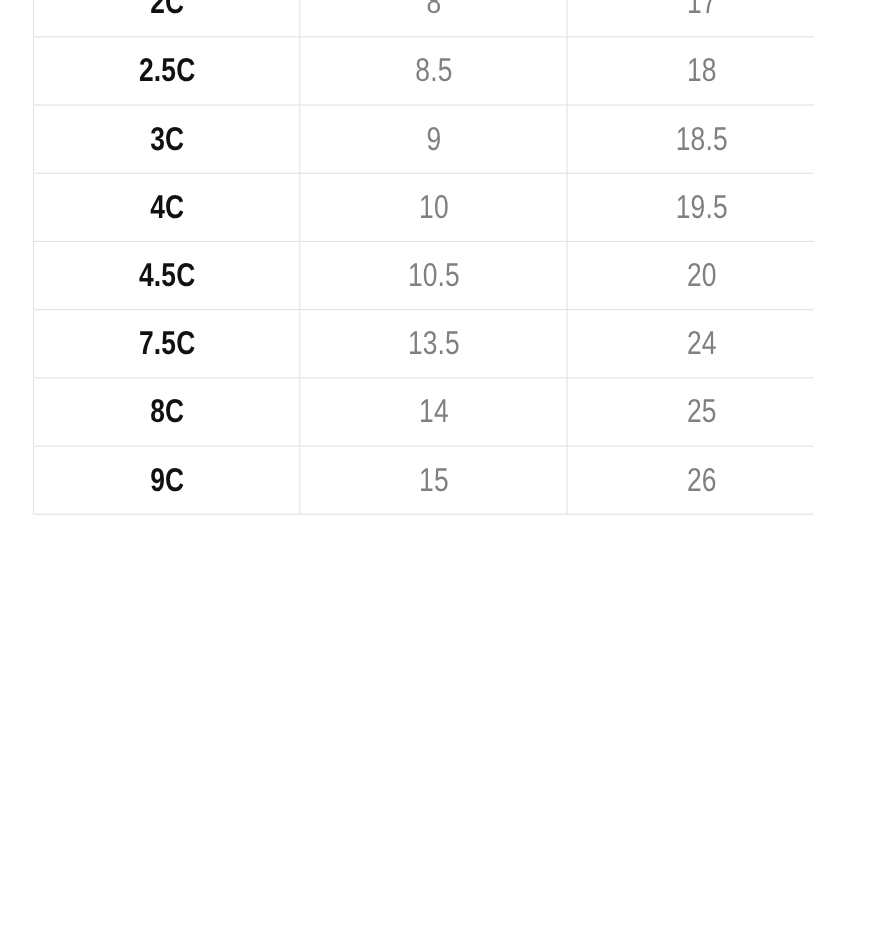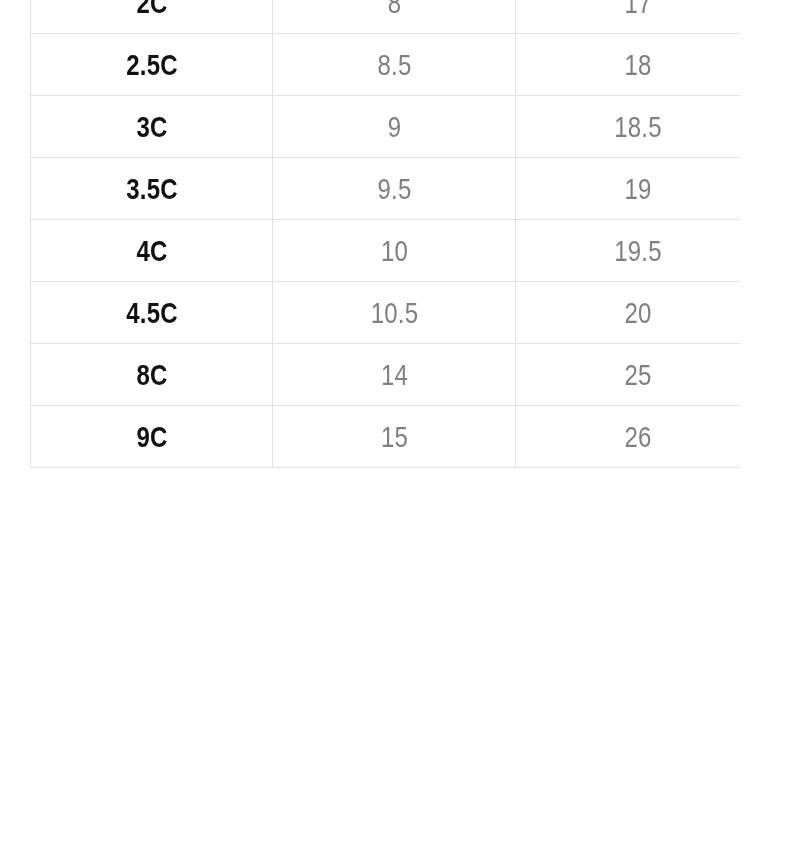--- a/index.html
+++ b/index.html
@@ -103,33 +103,33 @@
           <td class="cell-kids">2.5C</td>
           <td class="cell-us">8.5</td>
           <td class="cell-cm">18</td>
         </tr>
         <tr>
           <td class="cell-kids">3C</td>
           <td class="cell-us">9</td>
           <td class="cell-cm">18.5</td>
         </tr>
         <tr>
-          <td class="cell-kids">3.5C</td>
-          <td class="cell-us">9.5</td>
-          <td class="cell-cm">19</td>
-        </tr>
-        <tr>
           <td class="cell-kids">4C</td>
           <td class="cell-us">10</td>
           <td class="cell-cm">19.5</td>
         </tr>
         <tr>
           <td class="cell-kids">4.5C</td>
           <td class="cell-us">10.5</td>
           <td class="cell-cm">20</td>
+        </tr>
+        <tr>
+          <td class="cell-kids">7.5C</td>
+          <td class="cell-us">13.5</td>
+          <td class="cell-cm">24</td>
         </tr>
         <tr>
           <td class="cell-kids">8C</td>
           <td class="cell-us">14</td>
           <td class="cell-cm">25</td>
         </tr>
         <tr>
           <td class="cell-kids">9C</td>
           <td class="cell-us">15</td>
           <td class="cell-cm">26</td>

